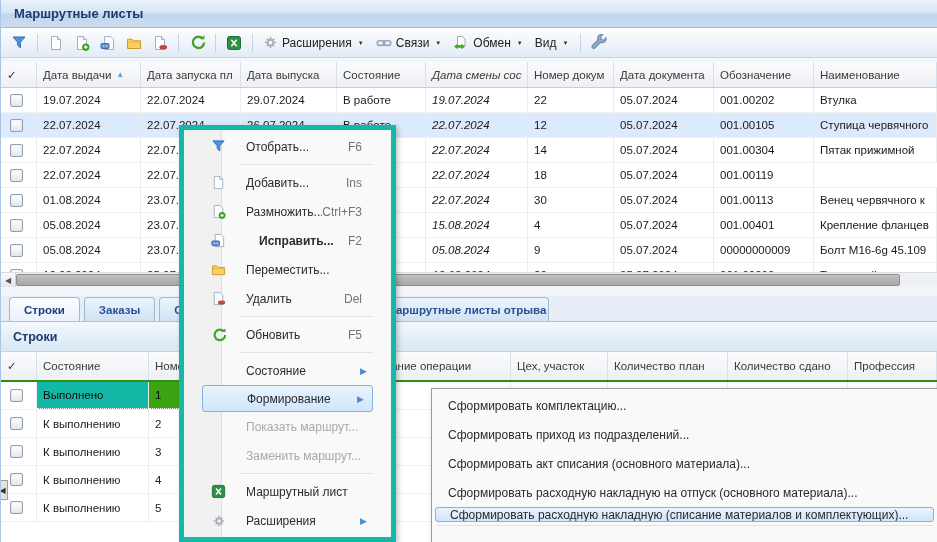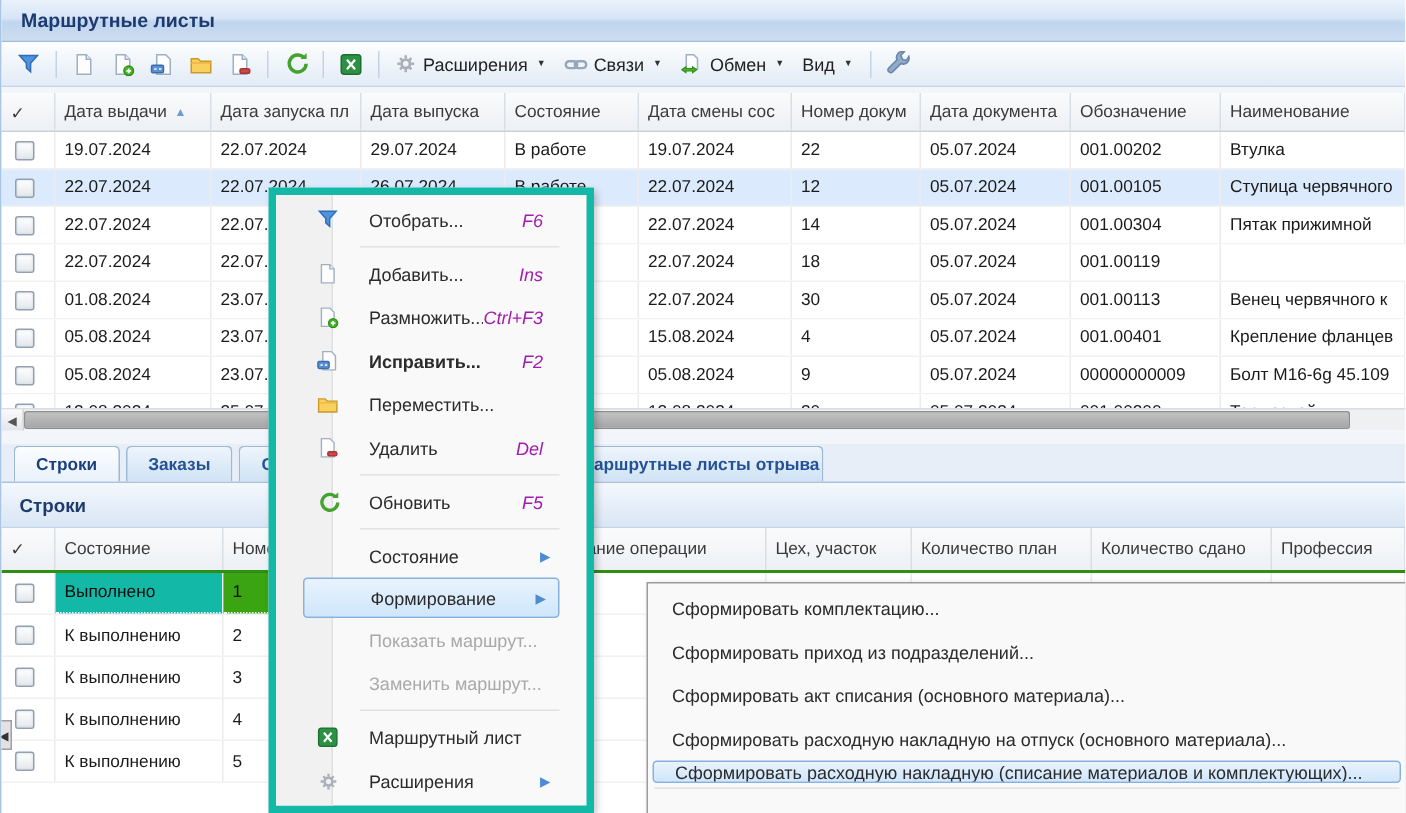--- a/index.html
+++ b/index.html
@@ -23,21 +23,21 @@
 
   
   .ghead { display:flex; height:26px; background:linear-gradient(#fafbfc,#edf0f4); border-bottom:1px solid #c7cfd9; }
   .hcell { display:flex; align-items:center; padding-left:6px; border-right:1px solid #d9dfe7; color:#3a3a3a; overflow:hidden; white-space:nowrap; }
   .sort { color:#6b9bd2; font-size:8px; margin-left:5px; }
   .cell { display:flex; align-items:center; padding-left:6px; border-right:1px solid #ececec; overflow:hidden; white-space:nowrap; }
   .cb { width:13px; height:13px; border:1px solid #93a0af; border-radius:2px; background:linear-gradient(#ffffff,#e4e8ec); box-shadow:inset 0 0 2px #cfd6dd; margin-left:3px; }
 
   
   .c0{width:36px;} .c1{width:104px;} .c2{width:100px;} .c3{width:96px;} .c4{width:89px;}
-  .c5{width:102px;} .c6{width:86px;} .c7{width:100px;} .c8{width:100px;} .c9{flex:1;}
+  .c5{width:102px;font-style:italic;} .c6{width:86px;} .c7{width:100px;} .c8{width:100px;} .c9{flex:1;}
   .gap4 { height:4px; background:#f2f6fb; }
   #top-rows { height:184px; overflow:hidden; }
   .trow { display:flex; height:25px; border-bottom:1px solid #f1f1f1; background:#fff; }
   .trow.sel { background:#dbeafc; }
 
   
   .hscroll { height:15px; background:#eef0f2; border-top:1px solid #d8dde3; display:flex; align-items:stretch; }
   .sbtn { width:15px; background:linear-gradient(#fafafa,#e3e6ea); border-right:1px solid #cfd4da; display:flex; align-items:center; justify-content:center; font-size:8px; color:#555; }
   .sthumb { width:884px; background:linear-gradient(#c2c2c2,#a6a6a6); border:1px solid #8f8f8f; border-radius:2px; margin:1px 0; }
   .gap9 { height:9px; background:#f2f6fb; }
@@ -67,23 +67,23 @@
   .edge-arrow { position:absolute; left:-4px; top:480px; width:11px; height:20px; background:#e2e2e2; border:1px solid #9f9f9f;
     display:flex; align-items:center; justify-content:center; font-size:8px; color:#333; }
 
   
   .menu { position:absolute; left:178px; top:125px; width:217px; background:#f9f9f9; border:5px solid #14b8a6;
     box-shadow:2px 2px 5px rgba(0,0,0,0.25); padding:2px 16px; }
   .menu::before { content:""; position:absolute; left:0; top:0; bottom:0; width:37px; background:#f1f1f2; border-right:1px solid #e0e0e2; }
   .menu-item { position:relative; display:flex; align-items:center; height:29px; font-size:12px; color:#2b2b2b; }
   .menu-item .mico { width:37px; display:flex; align-items:center; justify-content:center; flex:none; }
   .menu-item .mlabel { padding-left:9px; flex:1; white-space:nowrap; overflow:hidden; }
-  .menu-item .mshort { padding-right:13px; color:#a21caf;font-style:italic; }
+  .menu-item .mshort { padding-right:13px; color:#737373; }
   .menu-item .marrow { padding-right:8px; color:#4d8bd3; font-size:9px; }
-  .menu-item.bold .mlabel { font-weight:bold; }
+  .menu-item.bold .mlabel { font-weight:bold;margin-left:13px; }
   .menu-item.disabled { color:#a9a9a9; }
   .menu-item.hl { margin:0 2px; border:1px solid #86b1e0; border-radius:3px; background:linear-gradient(#e9f3fd,#cfe6fb); height:27px; }
   .menu-item.hl .mico { width:35px; }
   .menu-sep { position:relative; height:1px; background:#e2e2e2; margin:3px 2px 3px 40px; }
 
   
   .submenu { position:absolute; left:430px; top:388px; width:507px; background:#f9f9f9; border:1px solid #9b9b9b;
     box-shadow:2px 2px 5px rgba(0,0,0,0.25); padding:2px 0; height:160px; }
   .sub-item { display:flex; align-items:center; height:29px; padding-left:16px; font-size:12px; color:#2b2b2b; white-space:nowrap; overflow:hidden; }
   .sub-item.hl { margin:0 3px; padding-left:14px; border:1px solid #86b1e0; border-radius:3px; background:linear-gradient(#e9f3fd,#cfe6fb); height:15px; }

